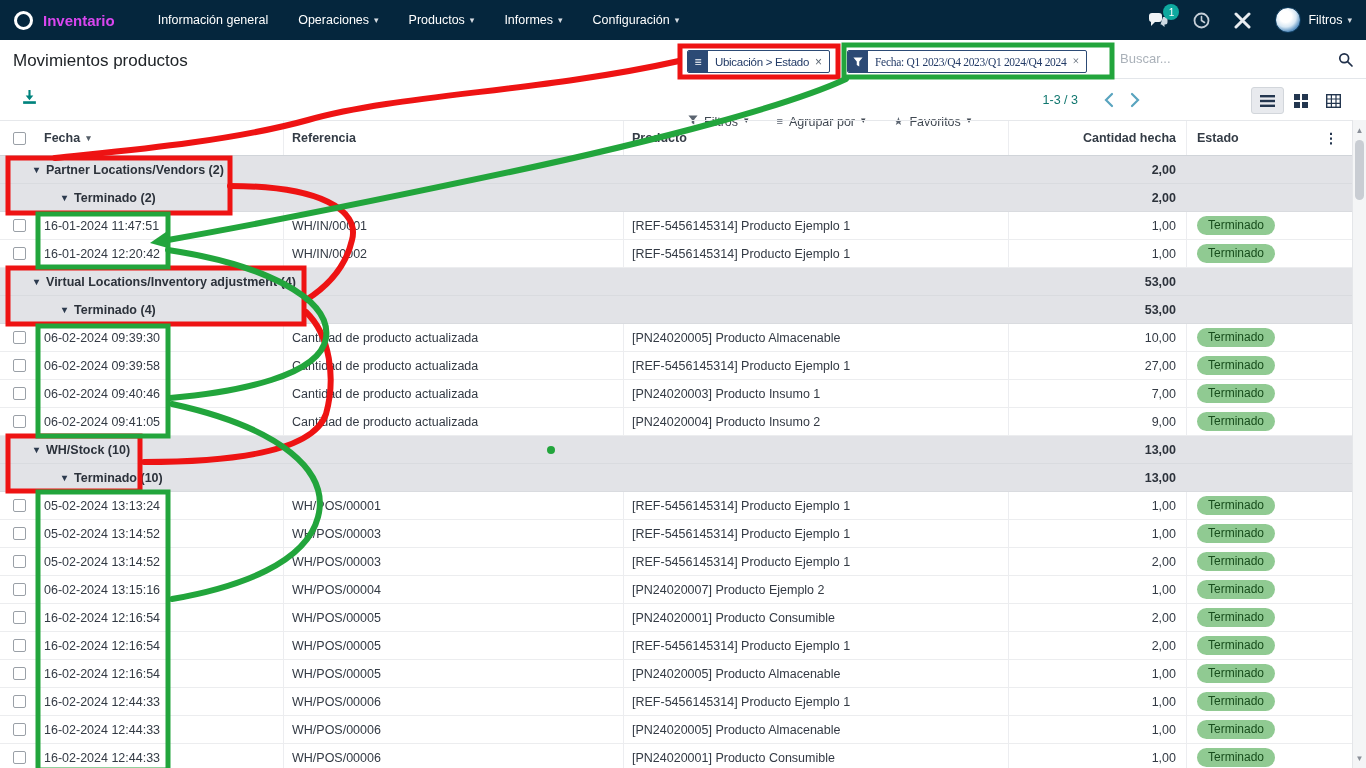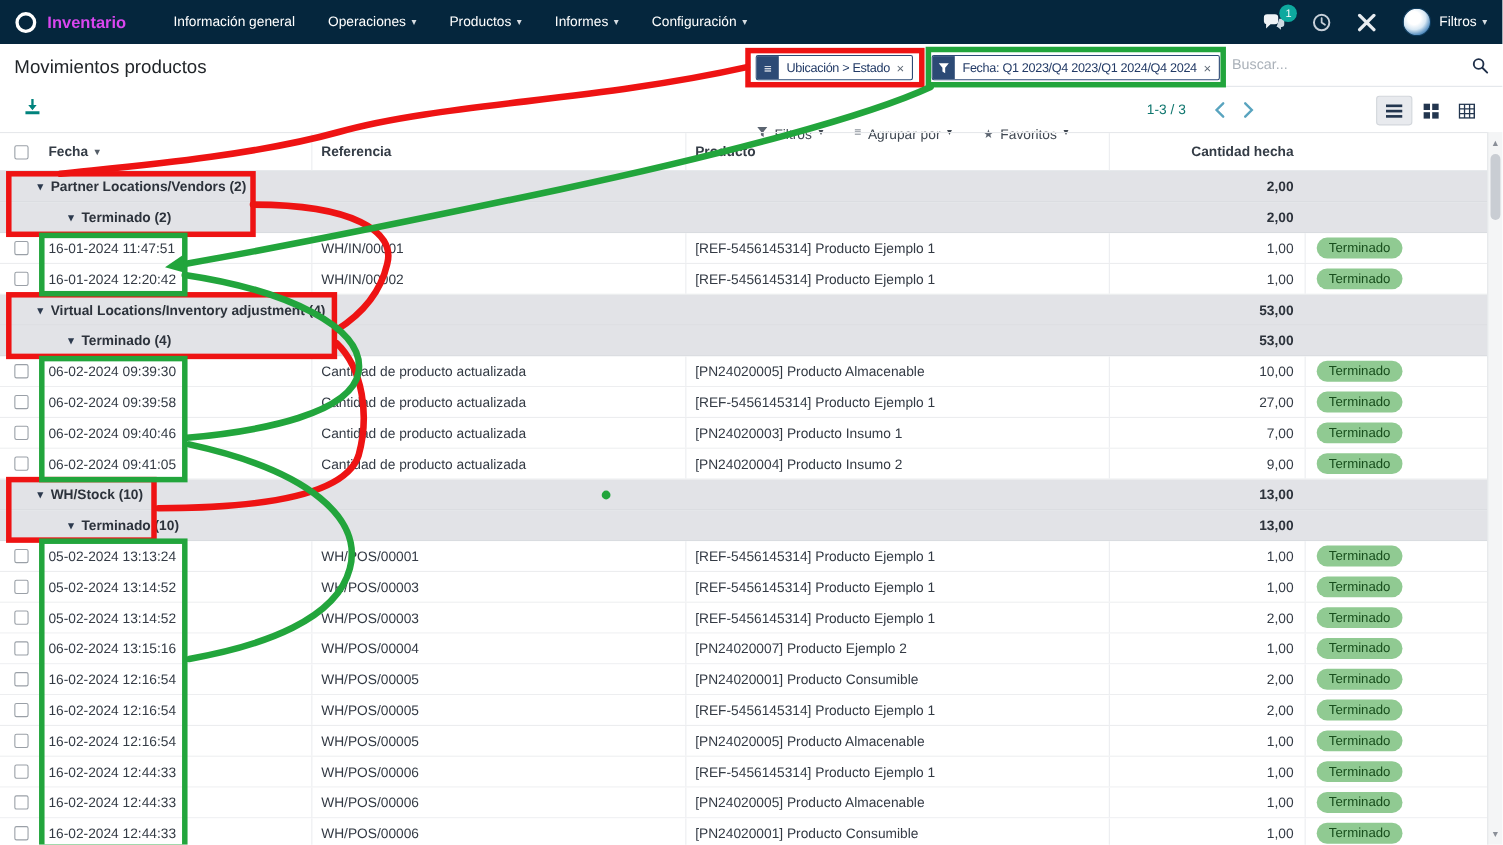--- a/index.html
+++ b/index.html
@@ -166,21 +166,21 @@
   <div class="cp-row">
     <div class="page-title">Movimientos productos</div>
     <div class="search-zone">
       <div class="facet" style="left:7px;">
         <div class="facet-icon">≡</div>
         <div class="facet-body">
           <span class="facet-label">Ubicación &gt; Estado</span>
           <span class="facet-x">×</span>
         </div>
       </div>
-      <div class="facet" style="left:167px;">
+      <div class="facet" style="left:167px;font-family:Liberation Serif, serif;">
         <div class="facet-icon">
           <svg width="10" height="10" viewBox="0 0 12 12">
               <path d="M0.5 0.5h11L7.5 5.5v6l-3-2v-4z" fill="#fff"></path>
             </svg>
         </div>
         <div class="facet-body">
           <span class="facet-label">Fecha: Q1 2023/Q4 2023/Q1 2024/Q4 2024</span>
           <span class="facet-x">×</span>
         </div>
       </div>
@@ -269,20 +269,24 @@
       </div>
       <div class="cell bl">
         <span>Referencia</span>
       </div>
       <div class="cell bl">
         <span>Producto</span>
       </div>
       <div class="cell bl c-qty">
         <span>Cantidad hecha</span>
       </div>
+      <div class="cell bl c-estado h-estado">
+        <span>Estado</span>
+        <span class="kebab">⋮</span>
+      </div>
     </div>
     <div>
         <div class="trow group lvl1">
           <div class="cell g-label">
             <div class="gcaret">▾</div>
             <div class="gtext">Partner Locations/Vendors (2)</div>
           </div>
           <div class="cell c-qty">2,00</div>
           <div class="cell"></div>
         </div>

